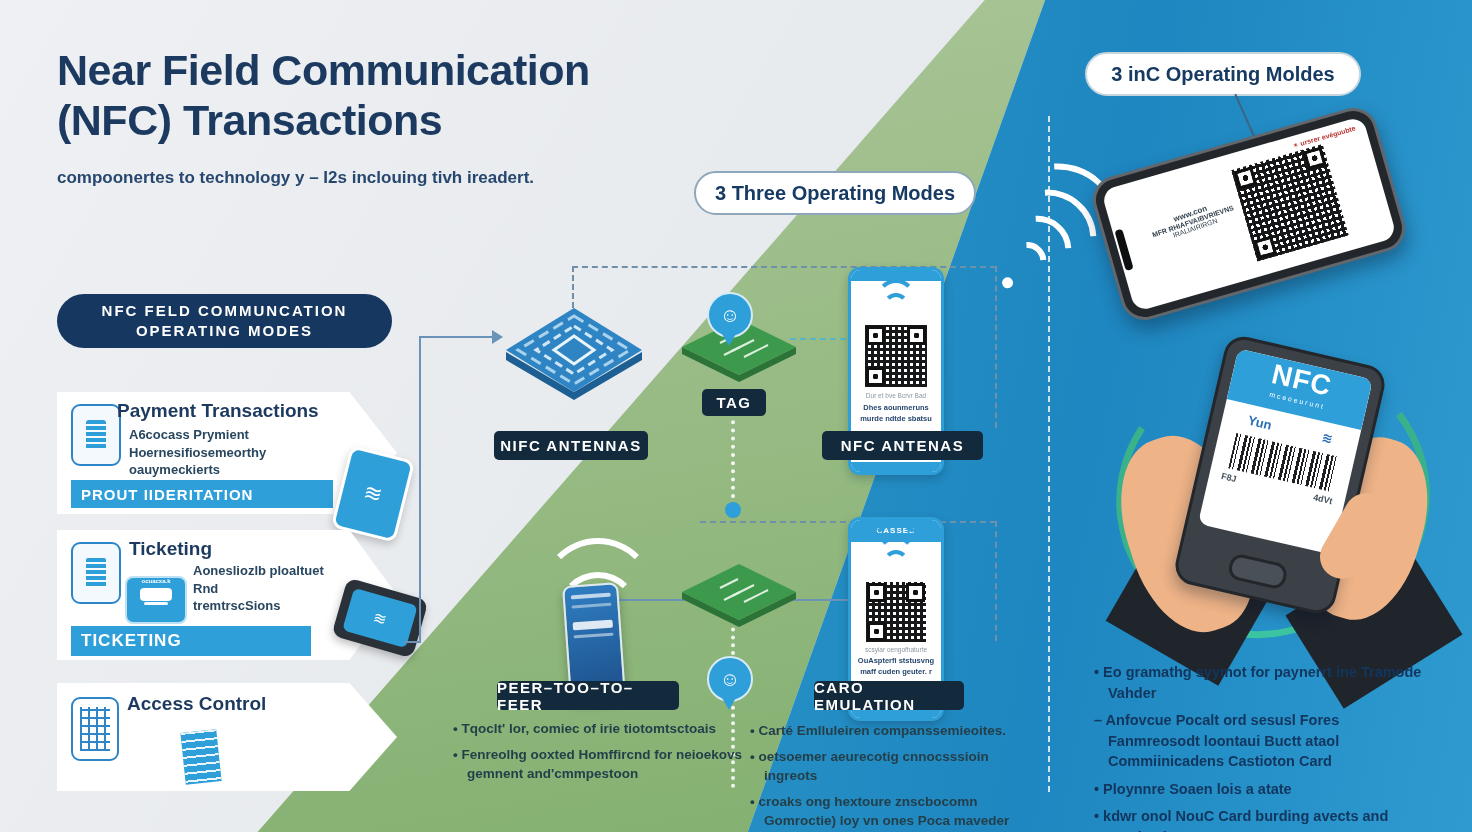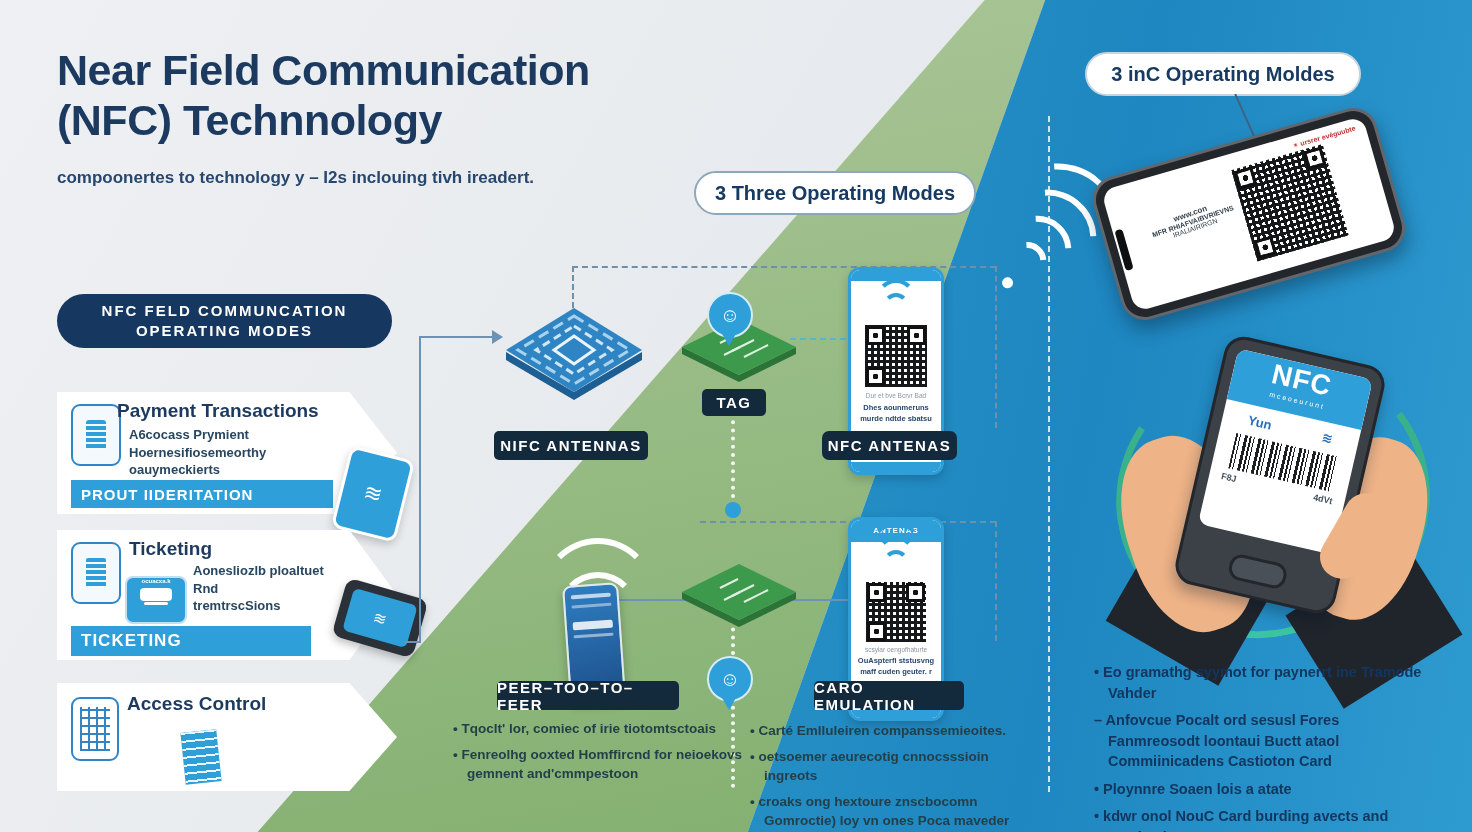--- a/index.html
+++ b/index.html
@@ -57,21 +57,21 @@
 </head>
 <body>
 
 <div class="stage">
   <div class="bg-green"></div>
   <div class="bg-blue"></div>
   <div class="divider"></div>
 
   <div class="abs t-title" style="left:57px;top:46px;width:660px;">
     <div>Near Field Communication</div>
-    <div>(NFC) Technnology</div>
+    <div>(NFC) Transactions</div>
   </div>
   <div class="abs t-sub" style="left:57px;top:166px;width:540px;">
     <div>compoonertes to technology y – I2s inclouing tivh ireadert.</div>
   </div>
 
   <div class="abs pill-navy" style="left:57px;top:294px;width:335px;height:54px;">
     <div>NFC FELD COMMUNCATION</div>
     <div>OPERATING MODES</div>
   </div>
 
@@ -172,21 +172,21 @@
         <i style="right:1px;top:1px;"></i>
         <i style="left:1px;bottom:1px;"></i>
     </div>
     <div class="tinytxt" style="margin-top:5px;">Dur et bve Bcrvr Bad</div>
     <div class="tinynavy" style="margin-top:3px;">
       <div>Dhes aounmeruns</div>
       <div>murde ndtde sbatsu</div>
     </div>
     <div style="position:absolute;bottom:0;left:0;right:0;height:10px;background:var(--blue,#2e9fd8);"></div>
   </div>
-  <div class="abs tagbox" style="left:822px;top:431px;width:135px;height:29px;border-radius:7px;">NFC ANTENAS</div>
+  <div class="abs tagbox" style="left:822px;top:431px;width:161px;height:29px;">NFC ANTENAS</div>
 
   <div class="abs wifi wifiW" style="left:538px;top:536px;width:120px;height:62px;">
     <span style="width:36px;height:36px;"></span>
       <span style="width:70px;height:70px;"></span>
       <span style="width:104px;height:104px;"></span>
   </div>
   <div class="abs" style="left:566px;top:584px;width:52px;height:112px;background:linear-gradient(170deg,#2f7ec2,#1d4f8a);border:2px solid #dfe9f2;border-radius:9px;transform:rotate(-4deg);box-shadow:0 5px 10px rgba(0,0,0,.25);">
     <div style="margin:8px 6px 0;height:4px;background:rgba(255,255,255,.7);border-radius:2px;"></div>
     <div style="margin:6px 6px 0;height:3px;background:rgba(255,255,255,.45);border-radius:2px;"></div>
     <div style="margin:14px 6px 0;height:8px;background:rgba(255,255,255,.85);border-radius:2px;"></div>
@@ -203,21 +203,21 @@
         <line x1="64" y1="40" x2="88" y2="28"></line>
         <line x1="44" y1="38" x2="60" y2="30"></line>
       </g>
   </svg>
   <div class="abs board-person" style="left:707px;top:538px;">
     <div class="head">☺</div>
       <div class="tail"></div>
   </div>
 
   <div class="abs cphone" style="left:848px;top:517px;width:90px;height:198px;">
-    <div style="height:22px;background:var(--blue,#2e9fd8);color:#fff;font-size:8px;font-weight:700;text-align:center;line-height:22px;letter-spacing:1px;">ANTENAS</div>
+    <div style="height:22px;background:var(--blue,#2e9fd8);color:#fff;font-size:8px;font-weight:700;text-align:center;line-height:22px;letter-spacing:1px;">CASSES</div>
     <div class="wifi" style="margin:8px auto 0;width:46px;height:26px;">
       <span style="width:18px;height:18px;"></span>
         <span style="width:32px;height:32px;"></span>
         <span style="width:46px;height:46px;"></span>
     </div>
     <div class="qr" style="margin:6px auto 0;width:60px;height:60px;">
       <i style="left:1px;top:1px;"></i>
         <i style="right:1px;top:1px;"></i>
         <i style="left:1px;bottom:1px;"></i>
     </div>

